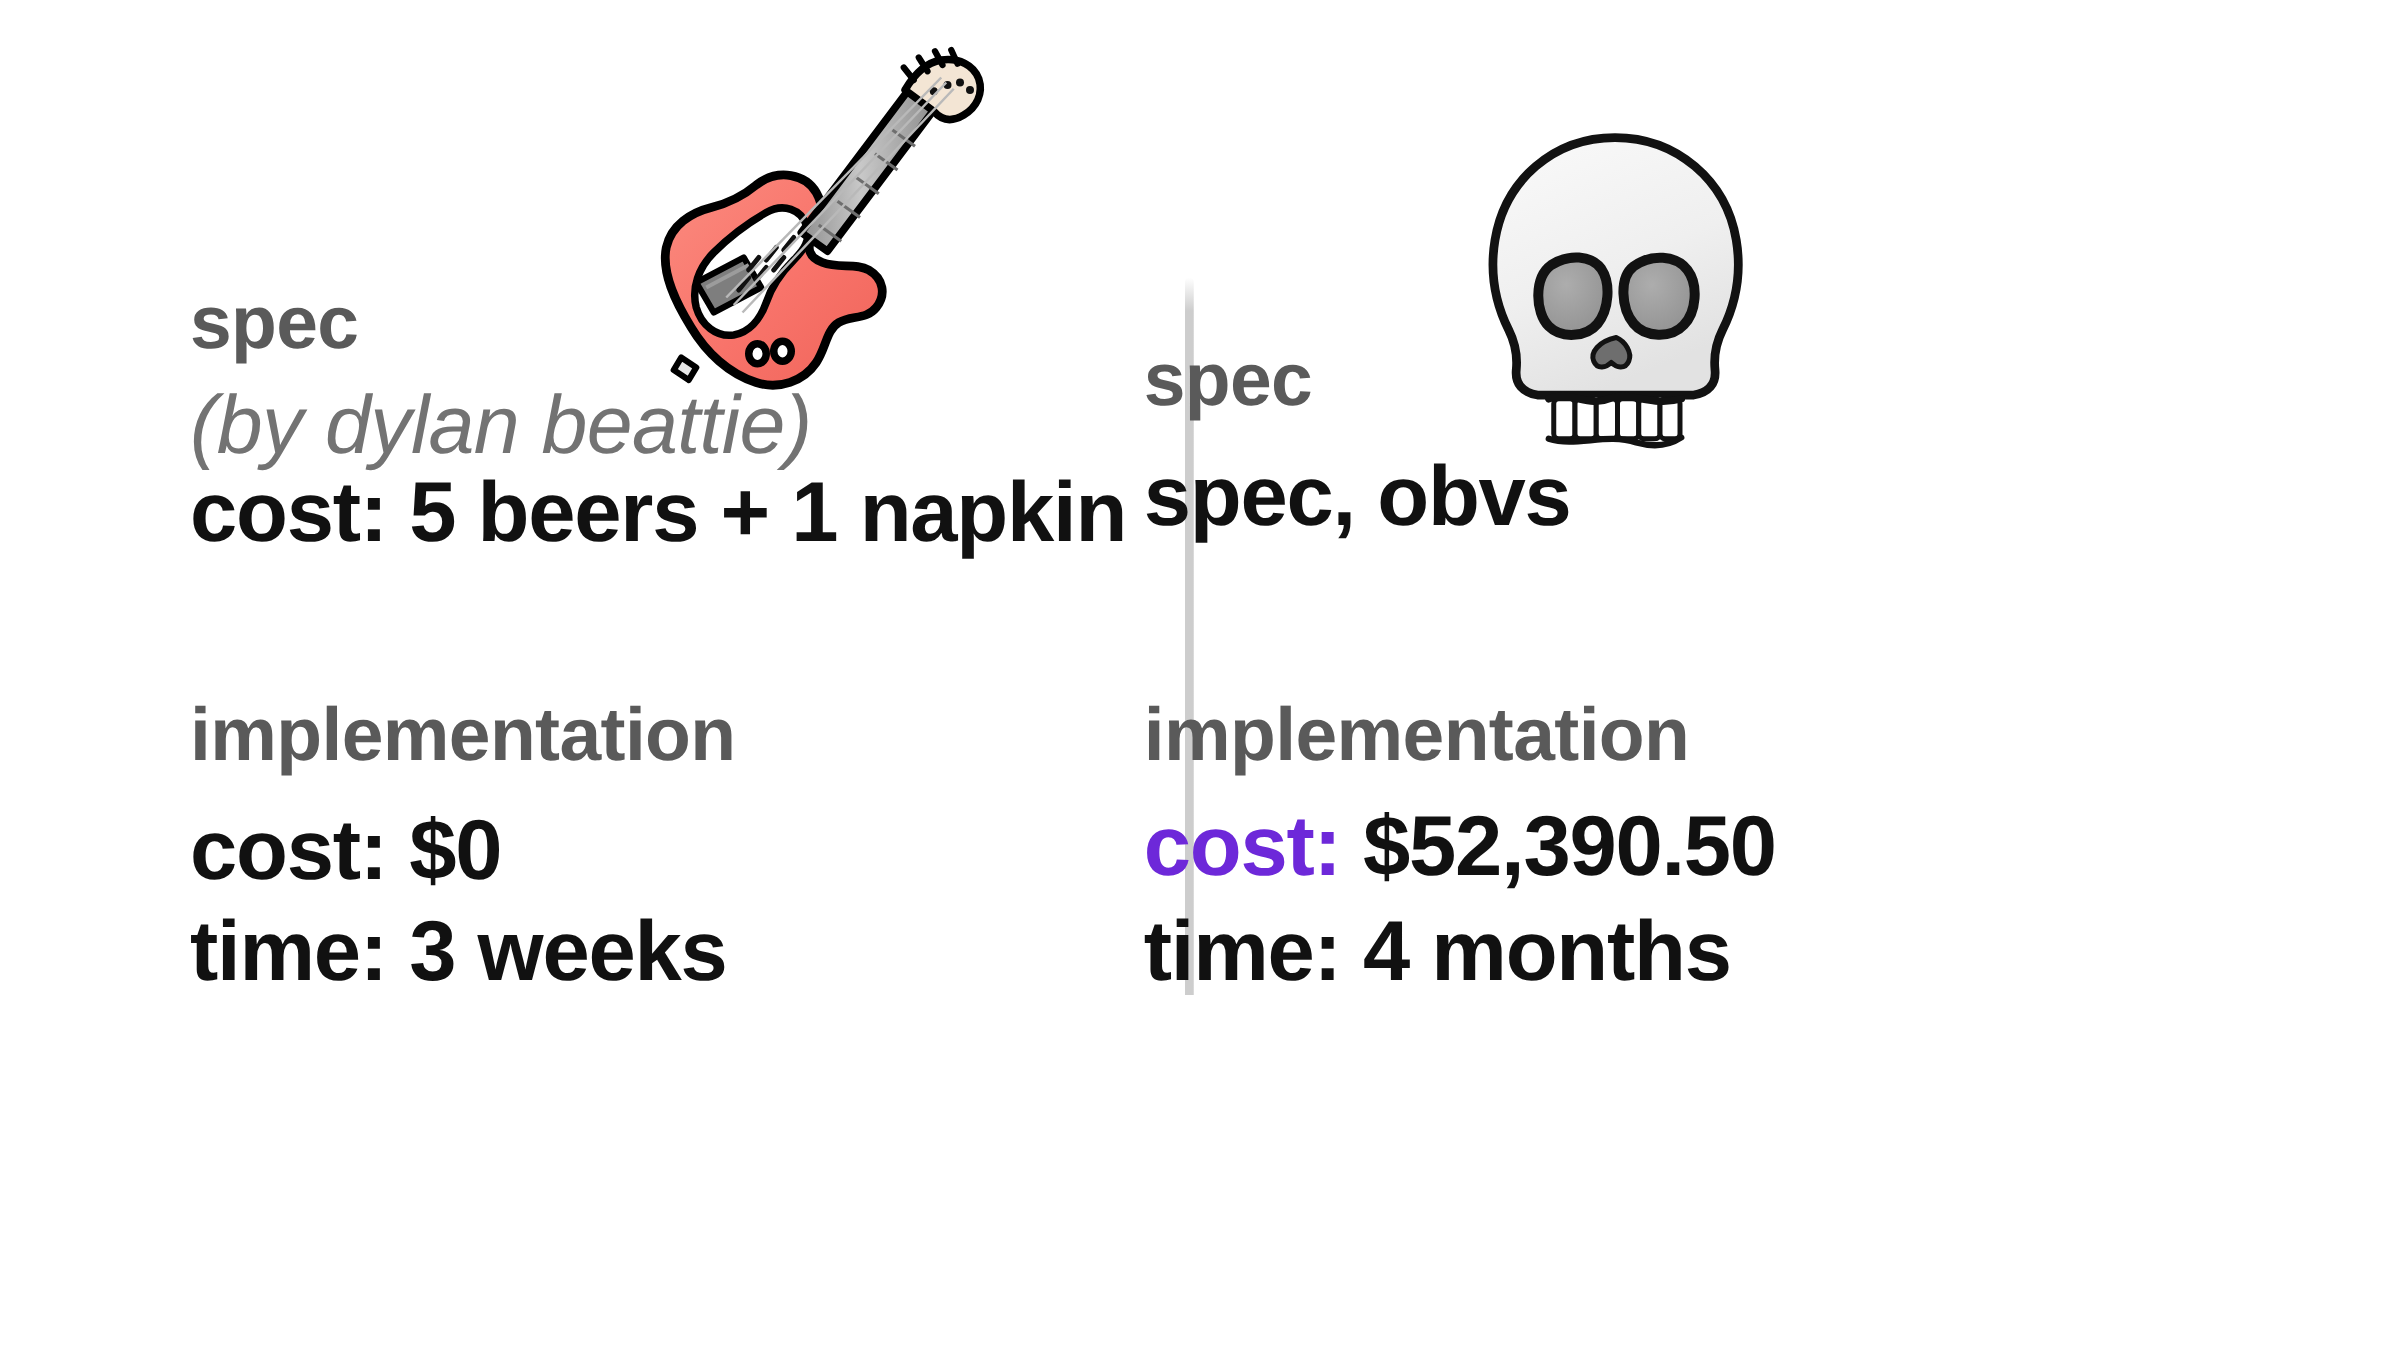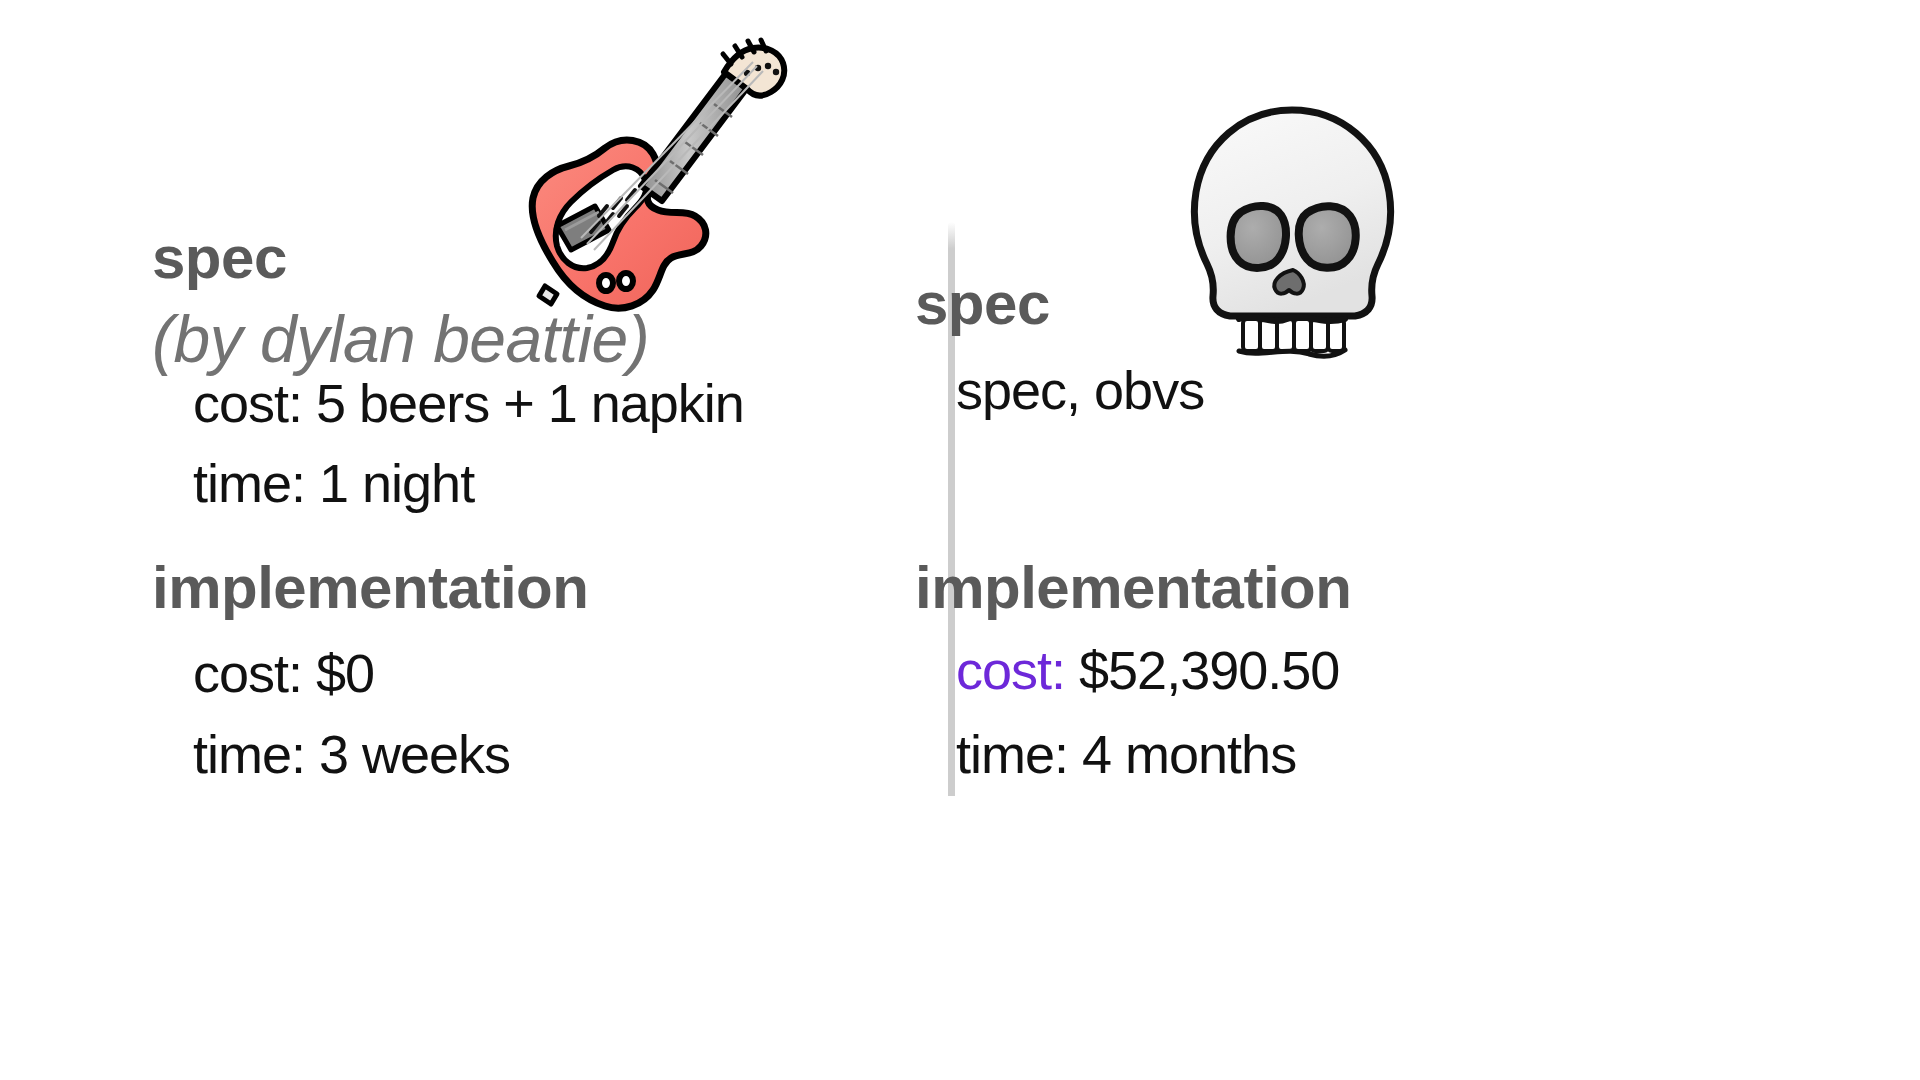--- a/index.html
+++ b/index.html
@@ -59,27 +59,26 @@
     font-style: italic;
     font-weight: 300;
     color: #737373;
     font-size: 66px;
     line-height: 1.05;
     letter-spacing: -0.5px;
     white-space: nowrap;
   }
   .line {
     position: absolute;
-    font-weight: 400;
+    font-weight: 700;
     color: #111111;
-    font-size: 54px;
+    font-size: 68px;
     line-height: 1.05;
     letter-spacing: -1px;
     white-space: nowrap;
-    margin-left: 41px;
   }
   .line .muted { color: #6d28d9; }
 
   
   #l-spec-heading { left: 0;  top: 226px; }
   #l-byline       { left: 0;  top: 305px; }
   #l-spec-cost    { left: 0;  top: 375px; }
   #l-spec-time    { left: 0;  top: 455px; }
   #l-impl-heading { left: 0;  top: 556px; }
   #l-impl-cost    { left: 0;  top: 645px; text-align: center; }
@@ -268,21 +267,20 @@
   </div>
 
   <div id="col-left" class="column">
 
     <div id="l-spec-heading" class="heading">spec</div>
 
     <div id="l-byline" class="byline">(by dylan beattie)</div>
 
     <div id="l-spec-cost" class="line">cost: 5 beers + 1 napkin</div>
 
-    <div id="l-spec-time" class="line">time: 1 night</div>
 
     <div id="l-impl-heading" class="heading">implementation</div>
 
     <div id="l-impl-cost" class="line">cost: $0</div>
 
     <div id="l-impl-time" class="line">time: 3 weeks</div>
   </div>
 
   <div id="col-right" class="column">
 

